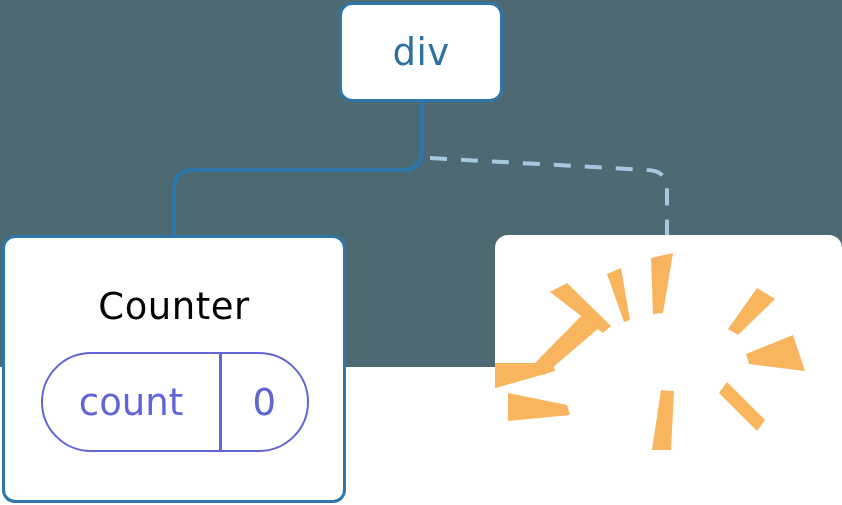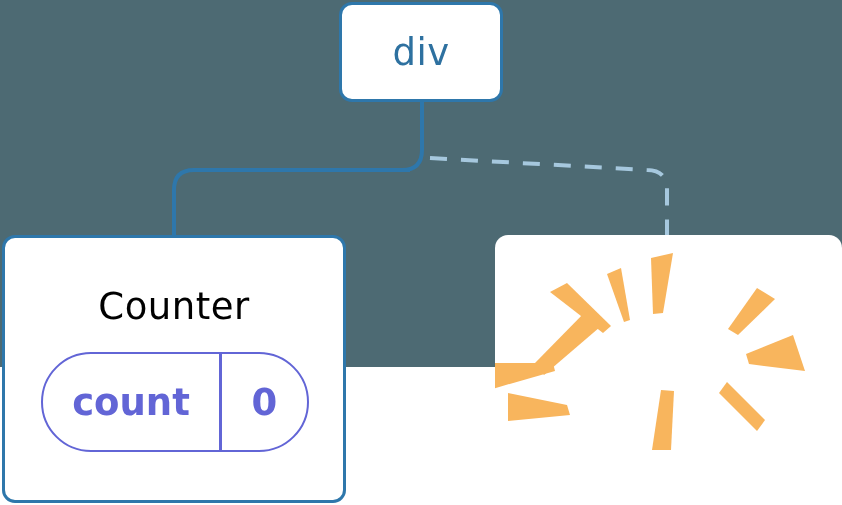--- a/index.html
+++ b/index.html
@@ -77,21 +77,20 @@
     left: 41px;
     top: 352px;
     width: 268px;
     height: 100px;
     border: 2.5px solid #6265d6;
     border-radius: 50px;
     box-sizing: border-box;
     display: flex;
     align-items: stretch;
     background: transparent;
-    font-weight: bold;
   }
   .pill-key {
     flex: 0 0 176px;
     display: flex;
     align-items: center;
     justify-content: center;
     color: #6265d6;
     font-size: 37px;
     line-height: 1;
   }

